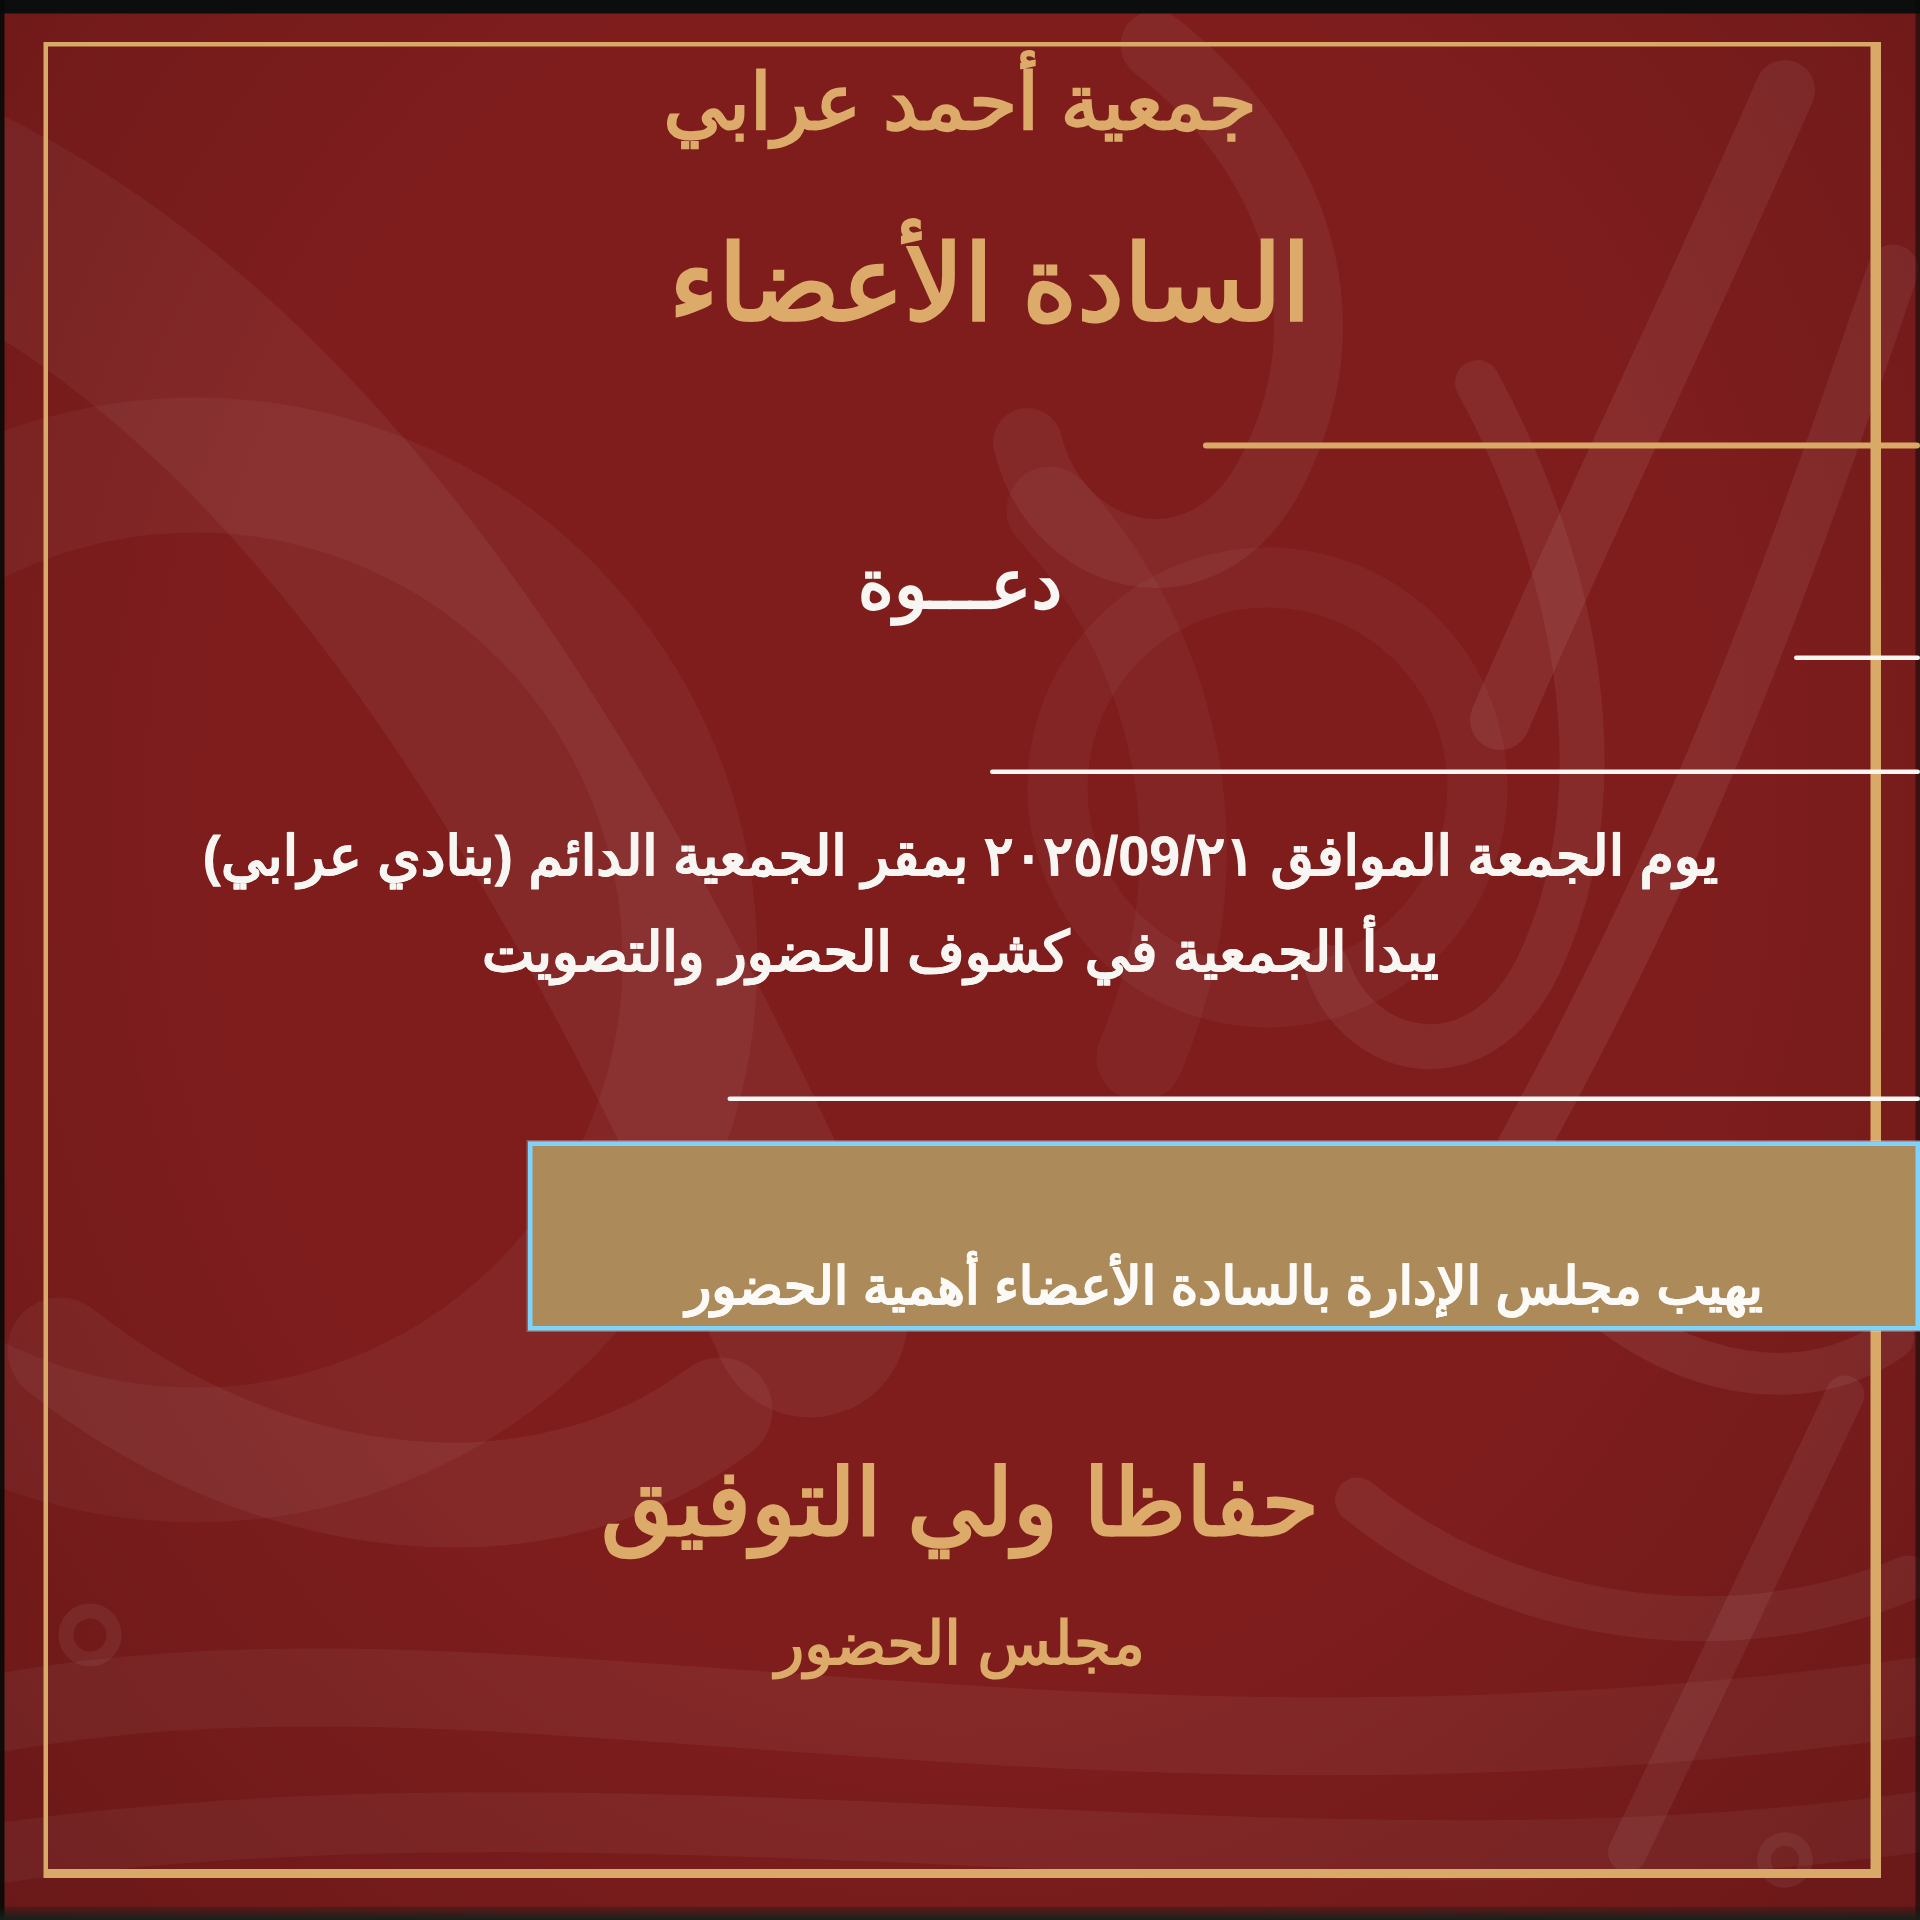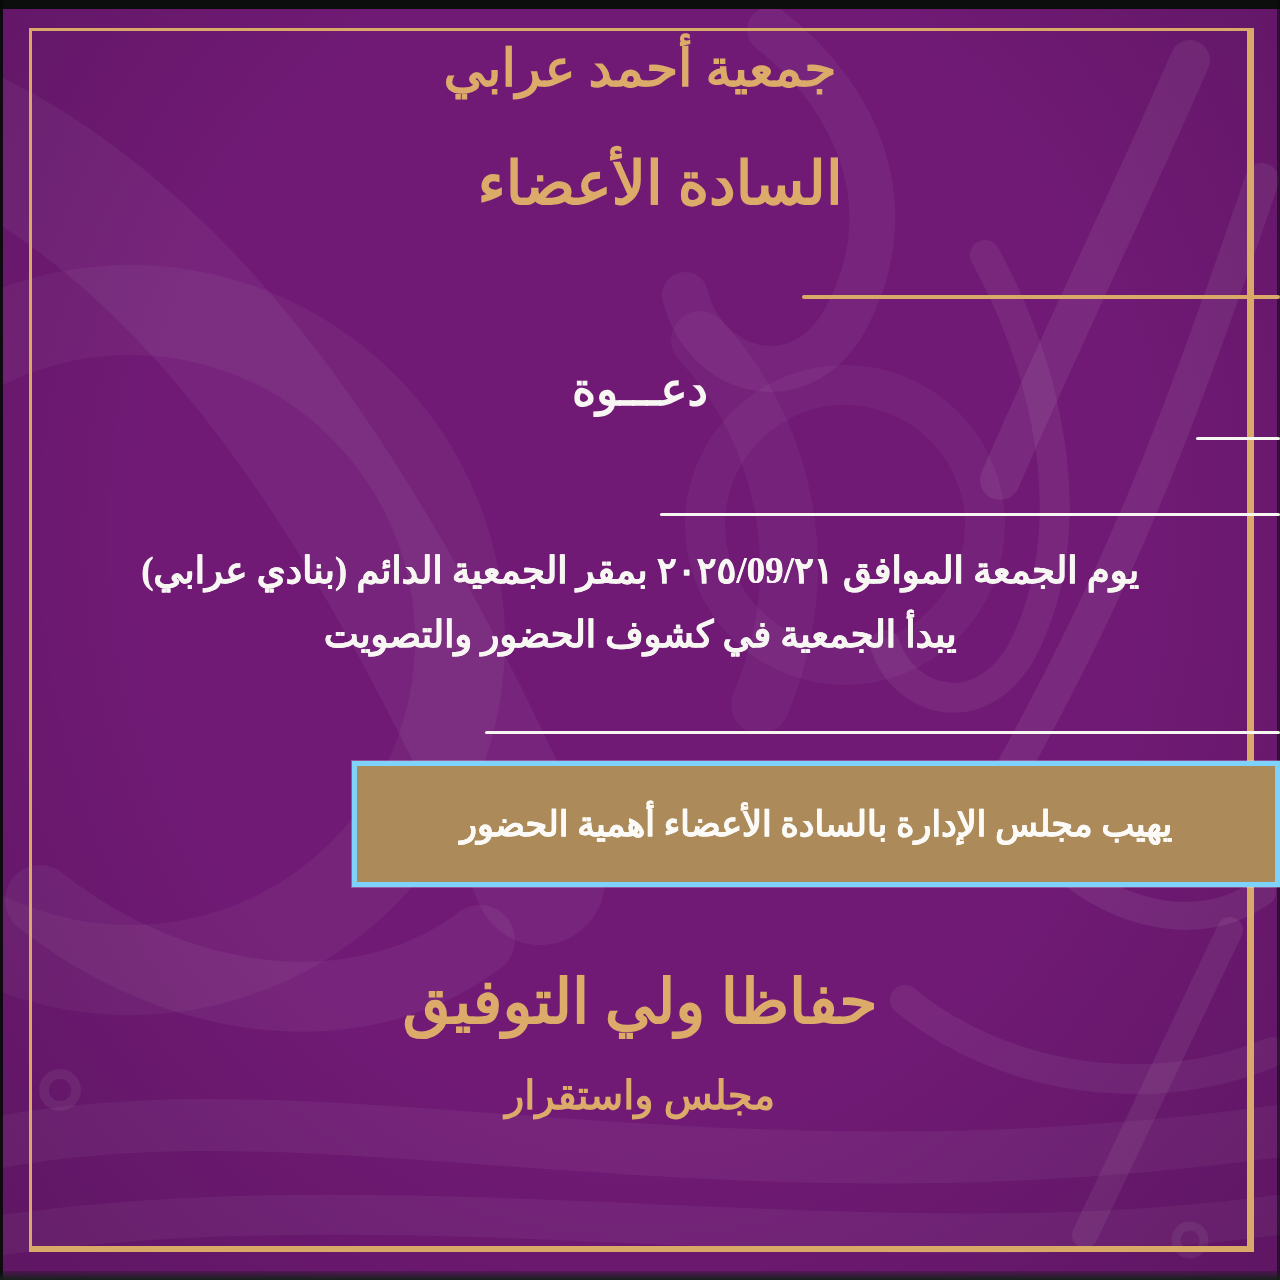--- a/index.html
+++ b/index.html
@@ -1,21 +1,21 @@
 <!DOCTYPE html>
 <html lang="ar"><head>
 <meta charset="utf-8">
 <style>
   html,body{margin:0;padding:0;background:#1a241e;}
   .poster{
     position:relative;
     width:1280px;height:1280px;
     overflow:hidden;
-    background:#701a75;
-    font-family:Liberation Serif, serif;
+    background:#7f1d1d;
+    font-family:Liberation Sans, sans-serif;
     direction:rtl;
   }
   .vignette{
     position:absolute;inset:0;pointer-events:none;
     background:radial-gradient(ellipse at 50% 42%, rgba(0,0,0,0) 55%, rgba(0,0,0,0.16) 100%);
   }
   .watermark{position:absolute;inset:0;pointer-events:none;}
   
   .edge-top{position:absolute;top:0;left:0;width:100%;height:9px;background:#0b0e0c;}
   .edge-left{position:absolute;top:0;left:0;width:3px;height:100%;background:rgba(6,9,7,0.9);}
@@ -29,40 +29,40 @@
     pointer-events:none;
   }
   .content{position:absolute;inset:0;text-align:center;color:#F7F6F2;}
   .content > div, .content > h1{position:absolute;left:0;right:0;margin:0;white-space:nowrap;}
 
   .org{
     top:38px;font-size:52px;font-weight:700;color:#DCAB69;
     letter-spacing:0;
   }
   .title{
-    top:148px;font-size:60px;font-weight:700;color:#DCAB6A;padding-left:40px;
+    top:148px;font-size:70px;font-weight:700;color:#DCAB6A;padding-left:40px;
   }
   .u{position:absolute;background:#F7F6F2;height:3px;border-radius:2px;}
   .u-title{left:402px;width:478px;top:295px;background:#D9A967;height:4px;}
   .invite{top:362px;font-size:46px;font-weight:700;}
   .u-invite{left:598px;width:84px;top:437px;}
   .sub{top:450px;font-size:42px;font-weight:700;}
   .u-sub{left:330px;width:620px;top:513px;}
   .line{font-weight:700;text-shadow:0.4px 0 currentColor;}
   .date-line{top:549px;font-size:37px;}
   .reg-line{top:613px;font-size:37px;}
   .time-line{top:675px;font-size:37px;}
   .u-time{left:243px;width:795px;top:731px;}
   .notice{
     position:absolute;left:172px;top:761px;width:928px;height:126px;
     background:#AC8A59;
-    border:5px solid #7dd3fc;
+    border:3px solid #7dd3fc;
     box-shadow:0 0 0 1px rgba(255,255,255,0.25);
     box-sizing:border-box;
-    display:flex;flex-direction:column;justify-content:center;
+    display:flex;flex-direction:column;justify-content:flex-end;
     padding:6px 10px;
   }
   .notice div{font-size:35px;font-weight:700;color:#FBFAF6;white-space:nowrap;text-shadow:0.4px 0 currentColor;}
   .closing{
     top:965px;font-size:62px;font-weight:700;color:#DCAB69;
   }
   .signature{top:1072px;font-size:40px;font-weight:700;color:#DCAB69;}
   .footer-date{top:1124px;font-size:29px;font-weight:700;color:#DCAB69;letter-spacing:2px;}
 </style>
 </head>
@@ -121,17 +121,17 @@
     <div class="line reg-line">يبدأ الجمعية في كشوف الحضور والتصويت</div>
 
     <div class="u u-time"></div>
 
     <div class="notice">
       <div>يهيب مجلس الإدارة بالسادة الأعضاء أهمية الحضور</div>
     </div>
 
     <div class="closing">حفاظا ولي التوفيق</div>
 
-    <div class="signature">مجلس واستقرار</div>
+    <div class="signature">مجلس الحضور</div>
 
 
   </div>
 </div>
 
 </body></html>

